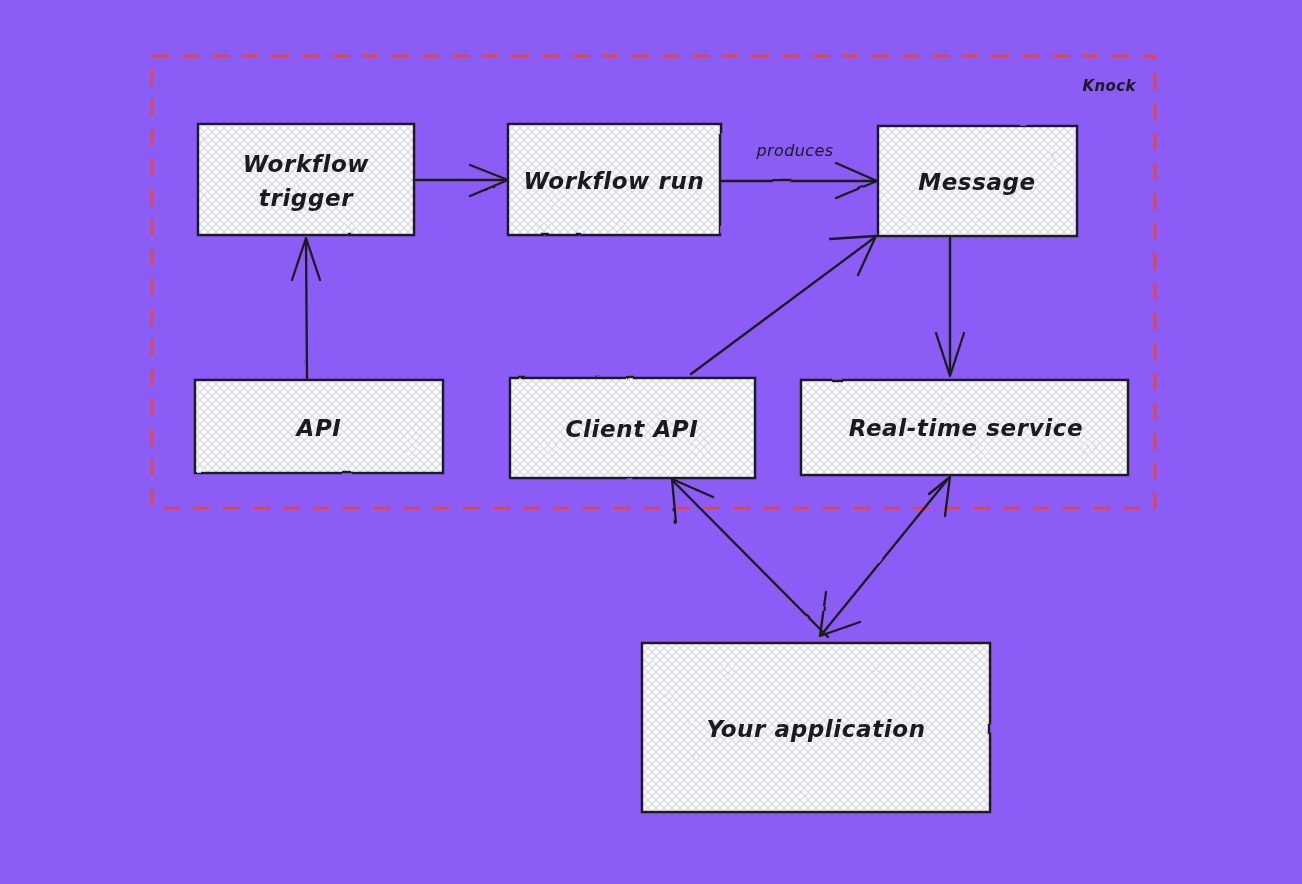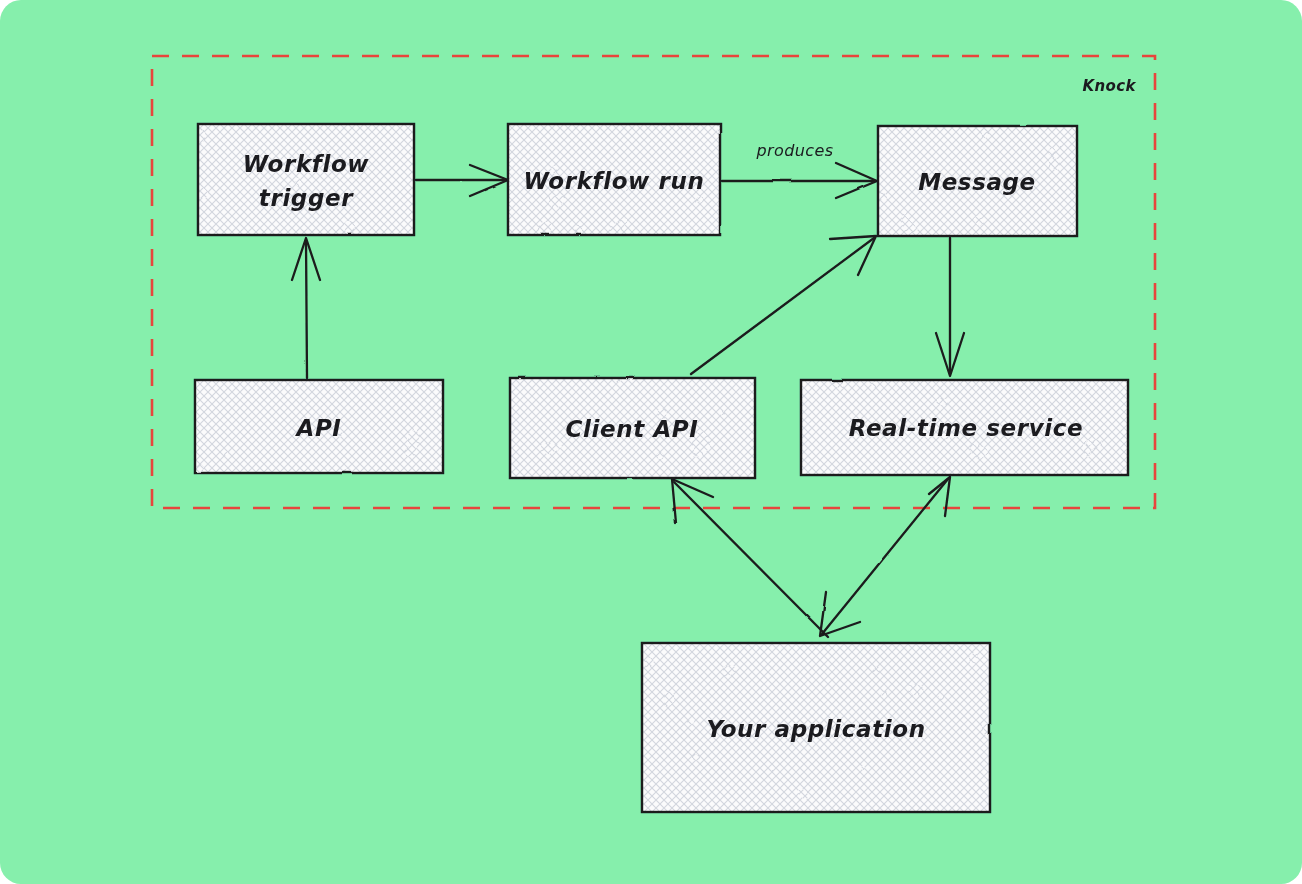--- a/index.html
+++ b/index.html
@@ -7,23 +7,22 @@
     padding: 0;
     background: #ffffff;
   }
   body {
     font-family: "DejaVu Sans", sans-serif;
   }
   #canvas {
     position: relative;
     width: 1302px;
     height: 884px;
-    background: #86efac;
+    background: #8b5cf6;
     overflow: hidden;
-    border-radius: 21px;
   }
   #diagram-svg {
     position: absolute;
     left: 0;
     top: 0;
     width: 1302px;
     height: 884px;
   }
   .node-label {
     font-family: "DejaVu Sans", sans-serif;

